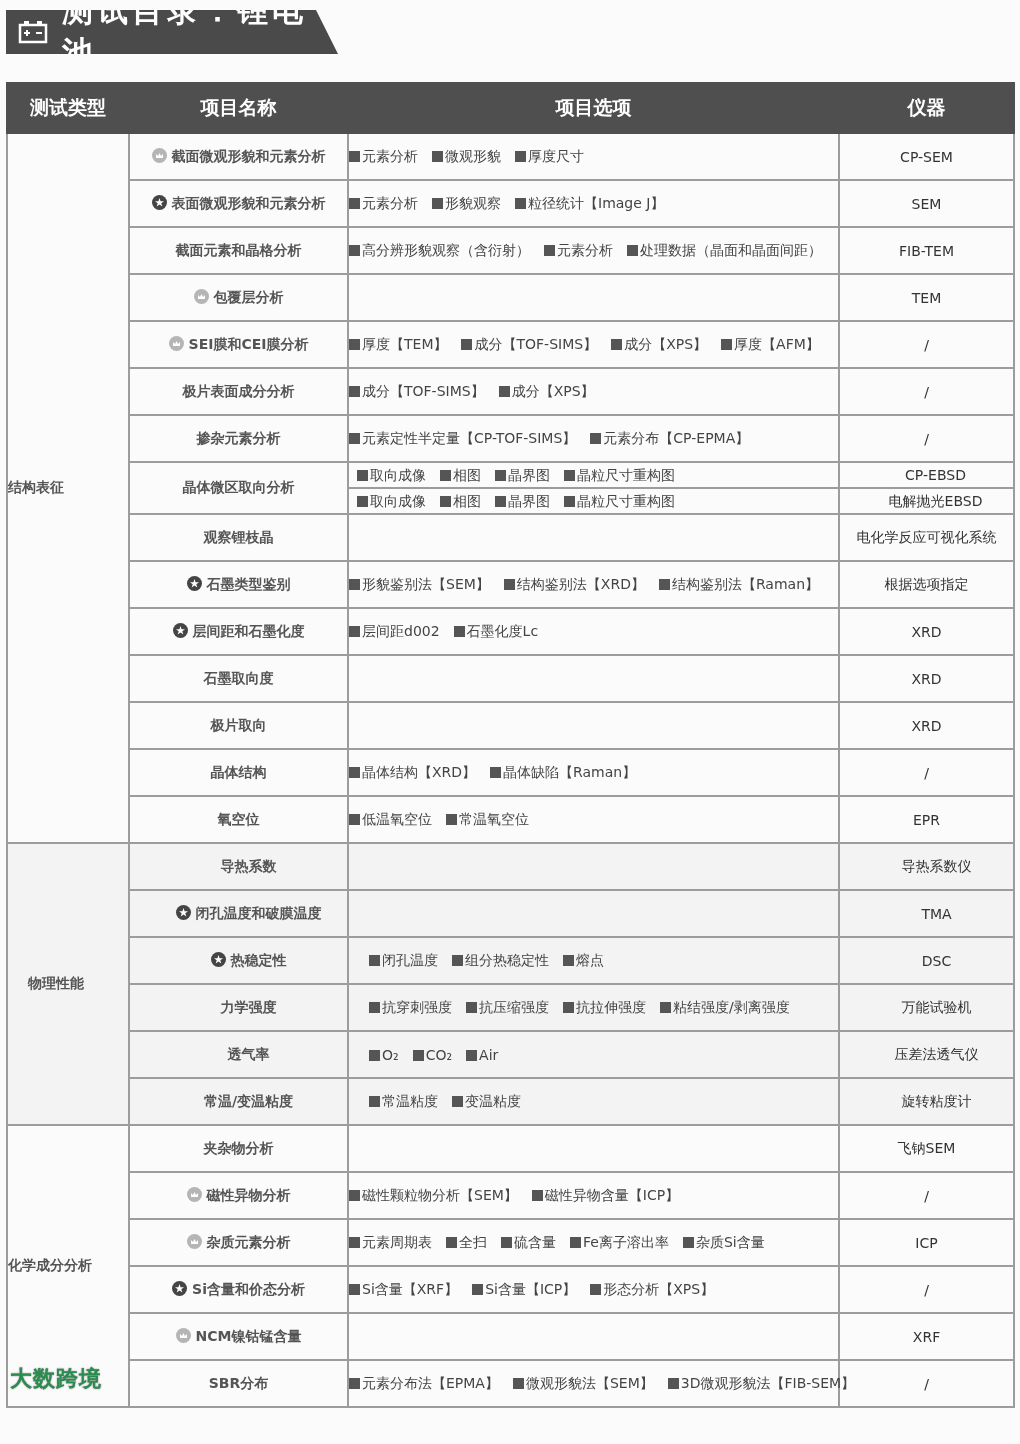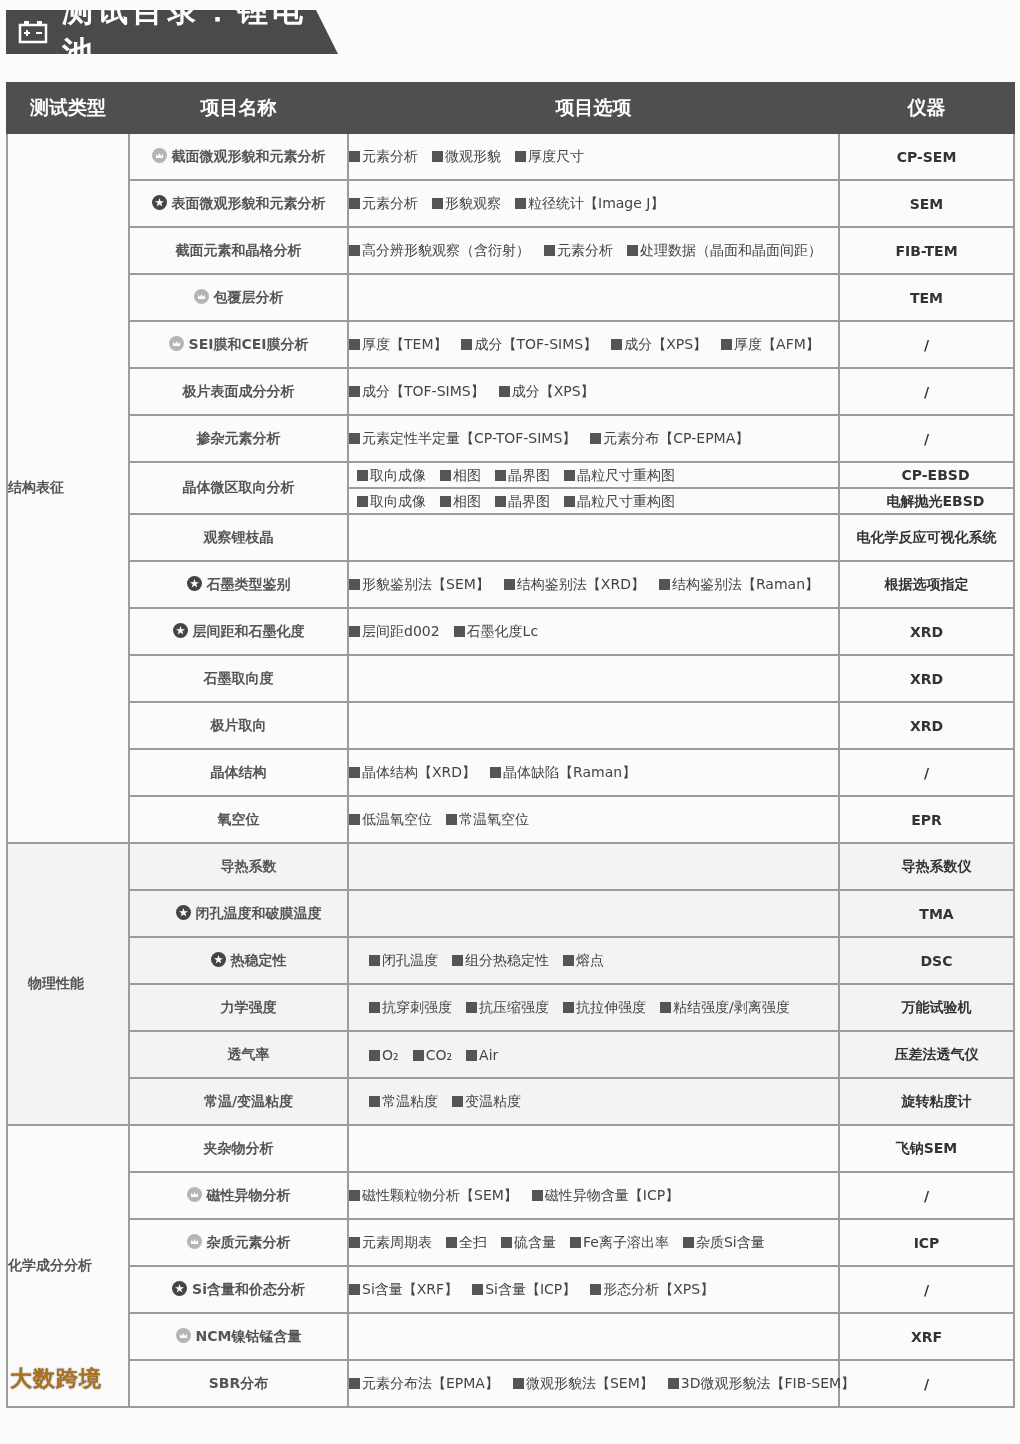--- a/index.html
+++ b/index.html
@@ -25,35 +25,35 @@
     background:#4f4f4f; color:#fff; font-size:19px; font-weight:bold; height:36px;
     border:2px solid #4f4f4f; padding:6px;
   }
   table.catalog td {
     border:2px solid #9c9c9c; font-size:14px; padding:0; vertical-align:middle;
   }
   col.c1 { width:122px; } col.c2 { width:219px; } col.c3 { width:491px; } col.c4 { width:175px; }
   td.cat { text-align:left; font-size:16px; font-weight:bold; color:#555;font-family:Liberation Serif, serif; }
   td.name { text-align:center; font-size:15px; font-weight:bold; color:#555; height:45px; }
   td.opts { padding-left:8px; font-size:13.5px; color:#444; white-space:nowrap; }
-  td.inst { text-align:center; font-size:14px; color:#333;font-weight:bold; }
+  td.inst { text-align:center; font-size:14px; color:#333; }
   tr.grey td { background:#f3f3f3;padding-left:20px; }
   .opt { margin-right:14px; display:inline-block;text-align:right; }
   .opt::before { content:""; display:inline-block; width:11px; height:11px; background:#555; margin-right:2px; vertical-align:-1px; }
   .badge { display:inline-block; width:15px; height:15px; border-radius:50%; vertical-align:-2px; margin-right:5px; position:relative; }
   .badge.crown { background:#b5b5b5; }
   .badge.star { background:#444; }
   .badge svg { position:absolute; left:0; top:0; }
   .subrow { display:block; height:24px; line-height:24px; }
   .subrow + .subrow { border-top:2px solid #9c9c9c; }
   td.split { padding:0; }
   td.split .subrow { padding-left:8px; }
   td.inst.split .subrow { padding-left:18px; }
   .watermark {
-    position:absolute; left:10px; top:1364px; color:#a16207; font-size:22px; font-weight:bold;
+    position:absolute; left:10px; top:1364px; color:#15803d; font-size:22px; font-weight:bold;
     text-shadow:0 0 2px #999, 0 0 1px #888; opacity:0.9; letter-spacing:1px;
   }
 </style>
 </head>
 <body>
 
 <div class="title-bar">
   <span class="title-icon">
     <svg width="30" height="24" viewBox="0 0 30 24">
       <rect x="2" y="5" width="26" height="17" fill="none" stroke="#fff" stroke-width="2.5"></rect>

